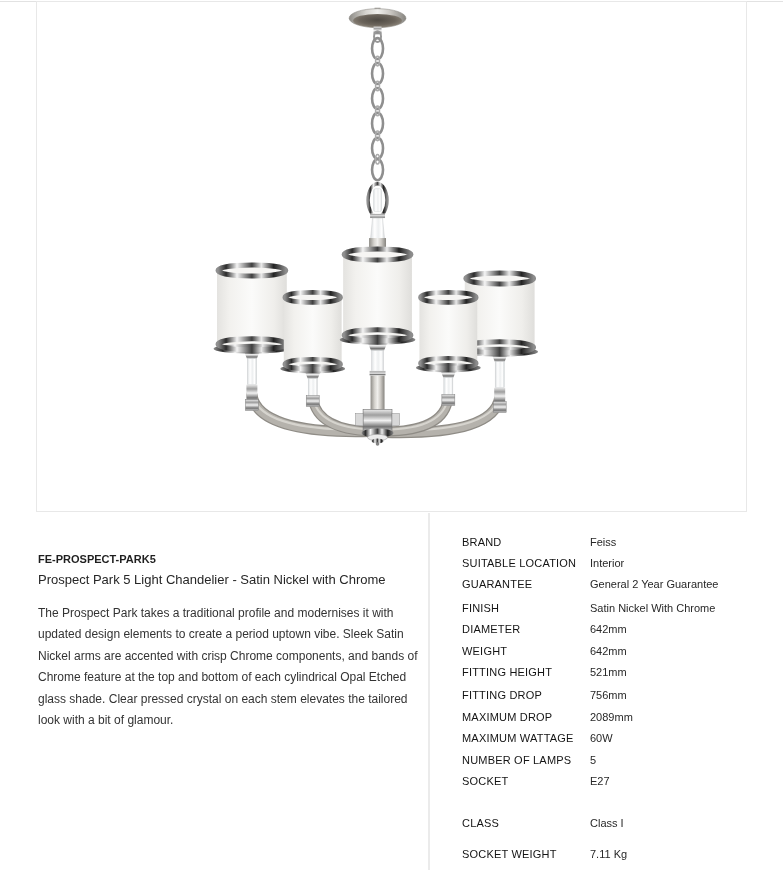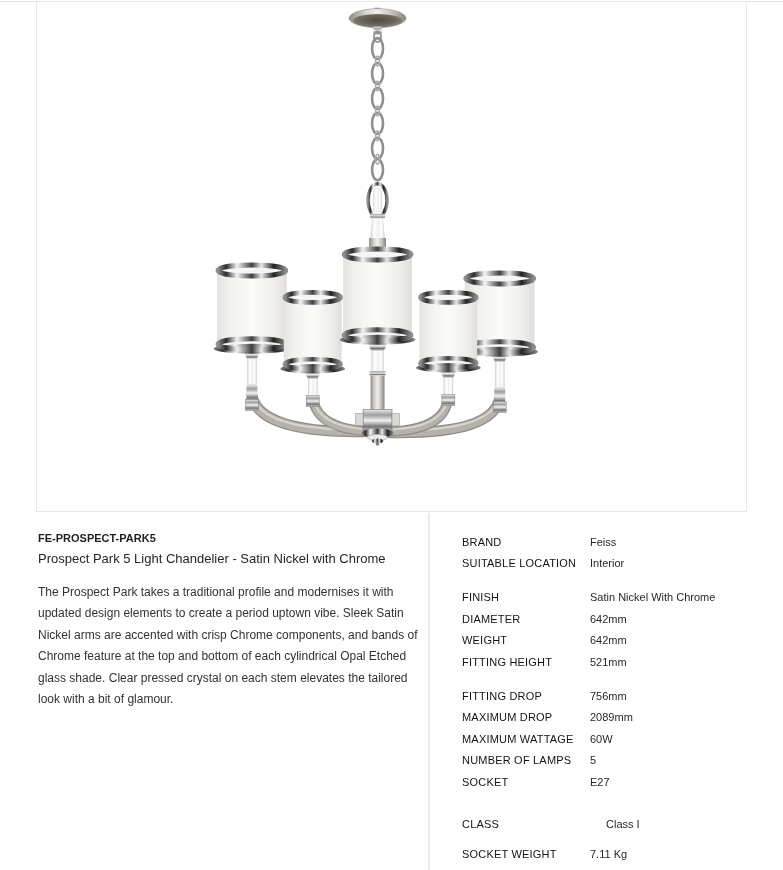--- a/index.html
+++ b/index.html
@@ -1,29 +1,29 @@
 <!DOCTYPE html>
 <html><head>
 <meta charset="utf-8">
 <style>
   html,body{margin:0;padding:0;background:#ffffff;}
   body{font-family:"Liberation Sans", sans-serif; color:#222;}
   .page{position:relative;width:783px;height:870px;background:#fff;overflow:hidden;}
   .top-rule{position:absolute;left:0;top:1px;width:783px;height:1px;background:#e2e2e2;}
   .image-box{position:absolute;left:36px;top:1px;width:711px;height:511px;border:1px solid #e8e8e8;box-sizing:border-box;background:#fff;}
   .image-box svg{display:block;width:709px;height:509px;}
-  .left-col{position:absolute;left:38px;top:531px;width:392px;}
+  .left-col{position:absolute;left:38px;top:552px;width:392px;}
   .product-code{font-size:11px;font-weight:bold;color:#1f1f1f;line-height:14px;}
   .product-title{font-size:13px;font-weight:normal;color:#262626;line-height:18px;margin-top:5px;}
   .product-desc{font-size:12px;color:#333;line-height:21.4px;margin-top:14px;}
   .col-divider{position:absolute;left:428px;top:513px;width:2px;height:357px;background:#ebebeb;}
   .right-col{position:absolute;left:462px;top:531px;width:300px;}
   .spec-row{display:flex;height:21.4px;align-items:center;}
-  .spec-row.gap-sm{margin-top:13px;}
-  .spec-row.gap-lg{margin-top:21px;gap:16px;}
+  .spec-row.gap-sm{margin-top:2px;}
+  .spec-row.gap-lg{margin-top:21px;}
   .spec-row.gap-md{margin-top:9px;}
   .spec-label{width:128px;flex:0 0 128px;font-size:11px;font-weight:normal;letter-spacing:.2px;color:#141414;}
   .spec-value{font-size:11px;color:#282828;}
 </style>
 </head>
 <body>
 
 <div class="page">
 
   <div class="top-rule"></div>
@@ -202,20 +202,24 @@
 
   <div class="right-col">
     <div class="spec-row">
       <div class="spec-label">BRAND</div>
       <div class="spec-value">Feiss</div>
     </div>
     <div class="spec-row">
       <div class="spec-label">SUITABLE LOCATION</div>
       <div class="spec-value">Interior</div>
     </div>
+    <div class="spec-row">
+      <div class="spec-label">GUARANTEE</div>
+      <div class="spec-value">General 2 Year Guarantee</div>
+    </div>
     <div class="spec-row gap-sm">
       <div class="spec-label">FINISH</div>
       <div class="spec-value">Satin Nickel With Chrome</div>
     </div>
     <div class="spec-row">
       <div class="spec-label">DIAMETER</div>
       <div class="spec-value">642mm</div>
     </div>
     <div class="spec-row">
       <div class="spec-label">WEIGHT</div>

